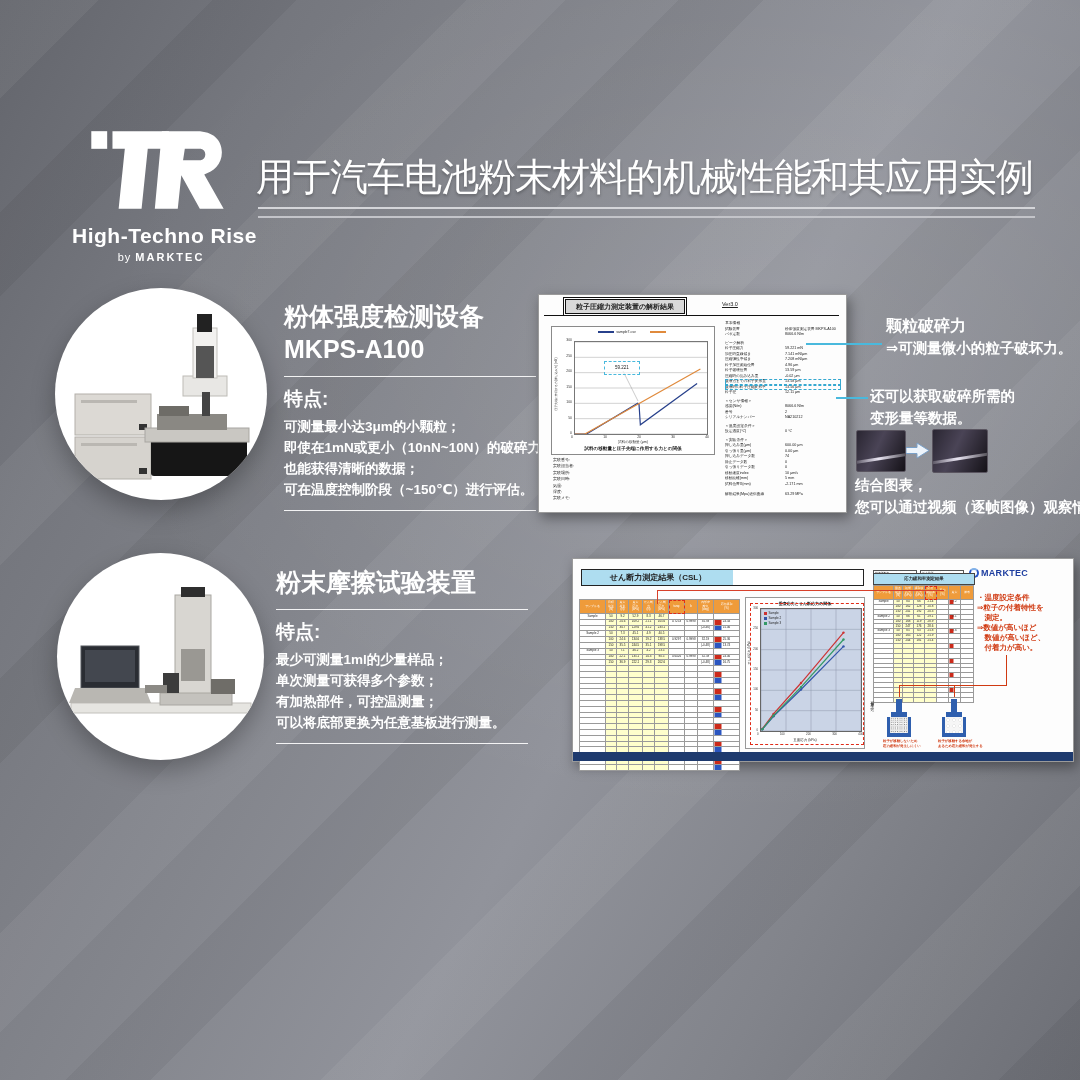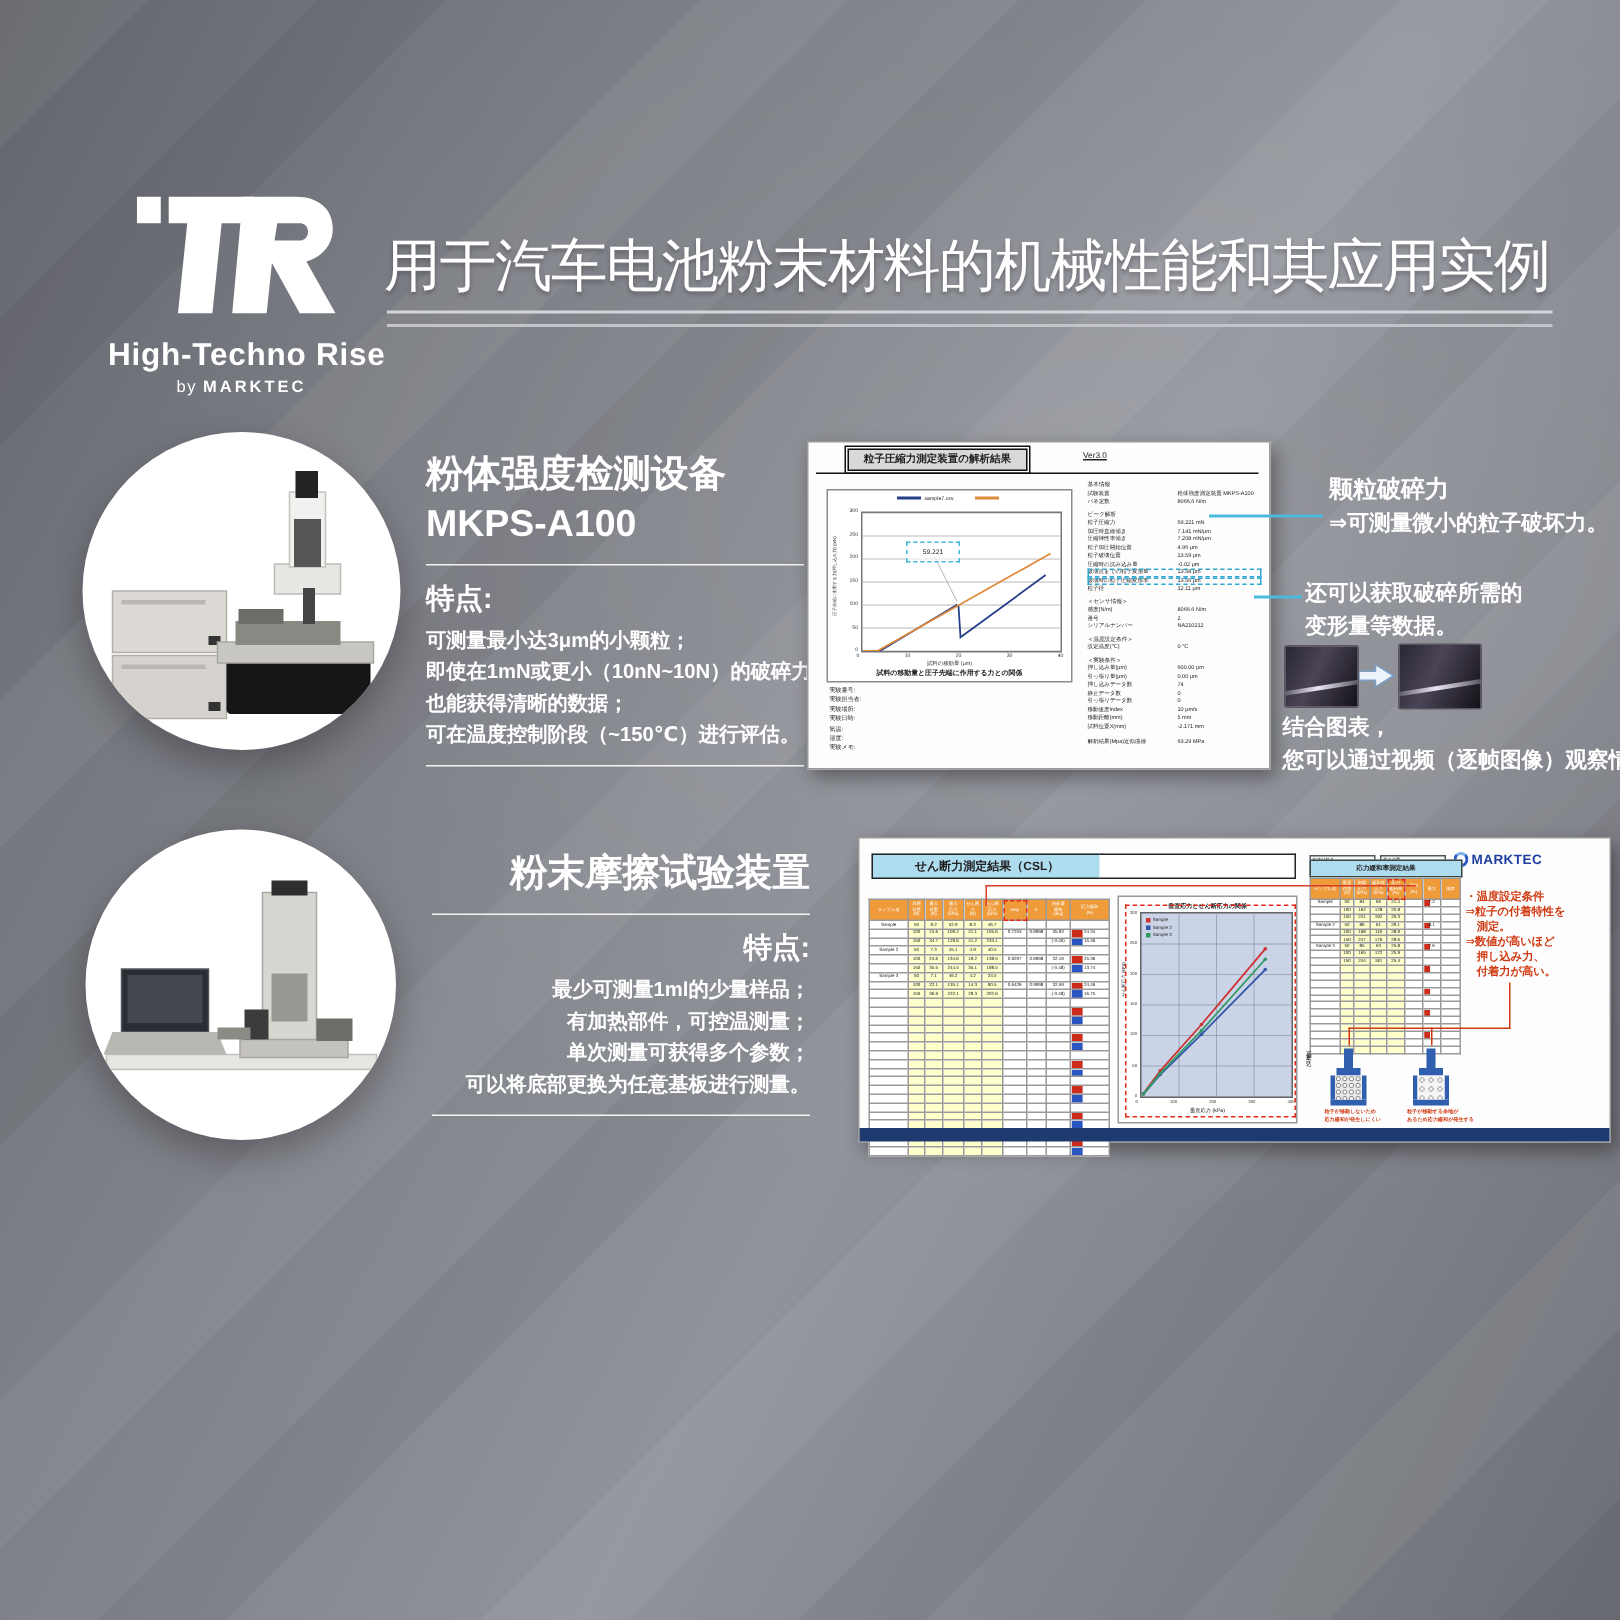--- a/index.html
+++ b/index.html
@@ -17,21 +17,21 @@
   .logo-by b{letter-spacing:2px;}
   .page-title{left:256px;top:152px;width:782px;color:#fff;font-size:38px;font-weight:normal;letter-spacing:-1px;white-space:nowrap;text-shadow:0 2px 3px rgba(0,0,0,.25);}
   .title-rule{left:258px;top:207px;width:777px;height:7px;border-top:2px solid #d4d5d9;border-bottom:2px solid #c3c4c9;}
   
   .circle{border-radius:50%;background:#fff;box-shadow:0 10px 24px rgba(0,0,0,.28);overflow:hidden;}
   .c1{left:55px;top:288px;width:212px;height:212px;}
   .c2{left:57px;top:553px;width:207px;height:207px;}
   
   .info{color:#fff;width:252px;}
   .i1{left:284px;top:300px;}
-  .i2{left:288px;top:566px;text-align:right;}
+  .i2{left:276px;top:566px;}
   .p-name{font-size:25px;font-weight:bold;line-height:33px;white-space:nowrap;}
   .p-model{font-size:25px;font-weight:bold;line-height:33px;}
   .divider{border-top:1px solid rgba(255,255,255,.9);margin:10px 0 9px 0;}
   .feat-label{font-size:19px;font-weight:bold;margin-bottom:4px;}
   .feat-line{font-size:13.5px;font-weight:bold;line-height:21px;white-space:nowrap;}
   
   .ann{color:#fff;font-weight:bold;white-space:nowrap;}
   .ann-t1{left:886px;top:316px;font-size:16px;}
   .ann-t1b{left:886px;top:339px;font-size:14.5px;}
   .ann-t2{left:870px;top:385px;font-size:14.5px;line-height:22px;}
@@ -421,22 +421,22 @@
     </svg>
   </div>
 
   <div class="abs info i2">
     <div class="p-name">粉末摩擦试验装置</div>
     <div class="divider"></div>
     <div class="feat-label">特点:</div>
     <div>
 
     <div class="feat-line">最少可测量1ml的少量样品；</div>
+        <div class="feat-line">单次测量可获得多个参数；</div>
         <div class="feat-line">有加热部件，可控温测量；</div>
-        <div class="feat-line">单次测量可获得多个参数；</div>
         <div class="feat-line">可以将底部更换为任意基板进行测量。</div>
       </div>
     <div class="divider"></div>
   </div>
 
   <div class="abs sheet2">
     <div class="abs s2-titlebox">せん断力測定結果（CSL）</div>
     <div class="abs s2-ext"></div>
     <div class="abs s2-cell a">粉体試料名
 φ15</div>
@@ -1130,21 +1130,21 @@
           </tr>
         </tbody>
     </table>
 
     <div class="abs red-note">
 
     <div>・温度設定条件</div>
         <div>⇒粒子の付着特性を</div>
         <div>　測定。</div>
         <div>⇒数値が高いほど</div>
-        <div>　押し込み力、</div>
+        <div>　数値が高いほど、</div>
         <div>　付着力が高い。</div>
       </div>
     <div class="abs bracket"></div>
     <div class="abs brstub stub1"></div>
     <div class="abs brstub stub2"></div>
 
     <div class="abs push-label">一定量押し込み</div>
     <div class="abs vessel v1">
       <div class="vp-stem"></div>
         <div class="vp-head"></div>

